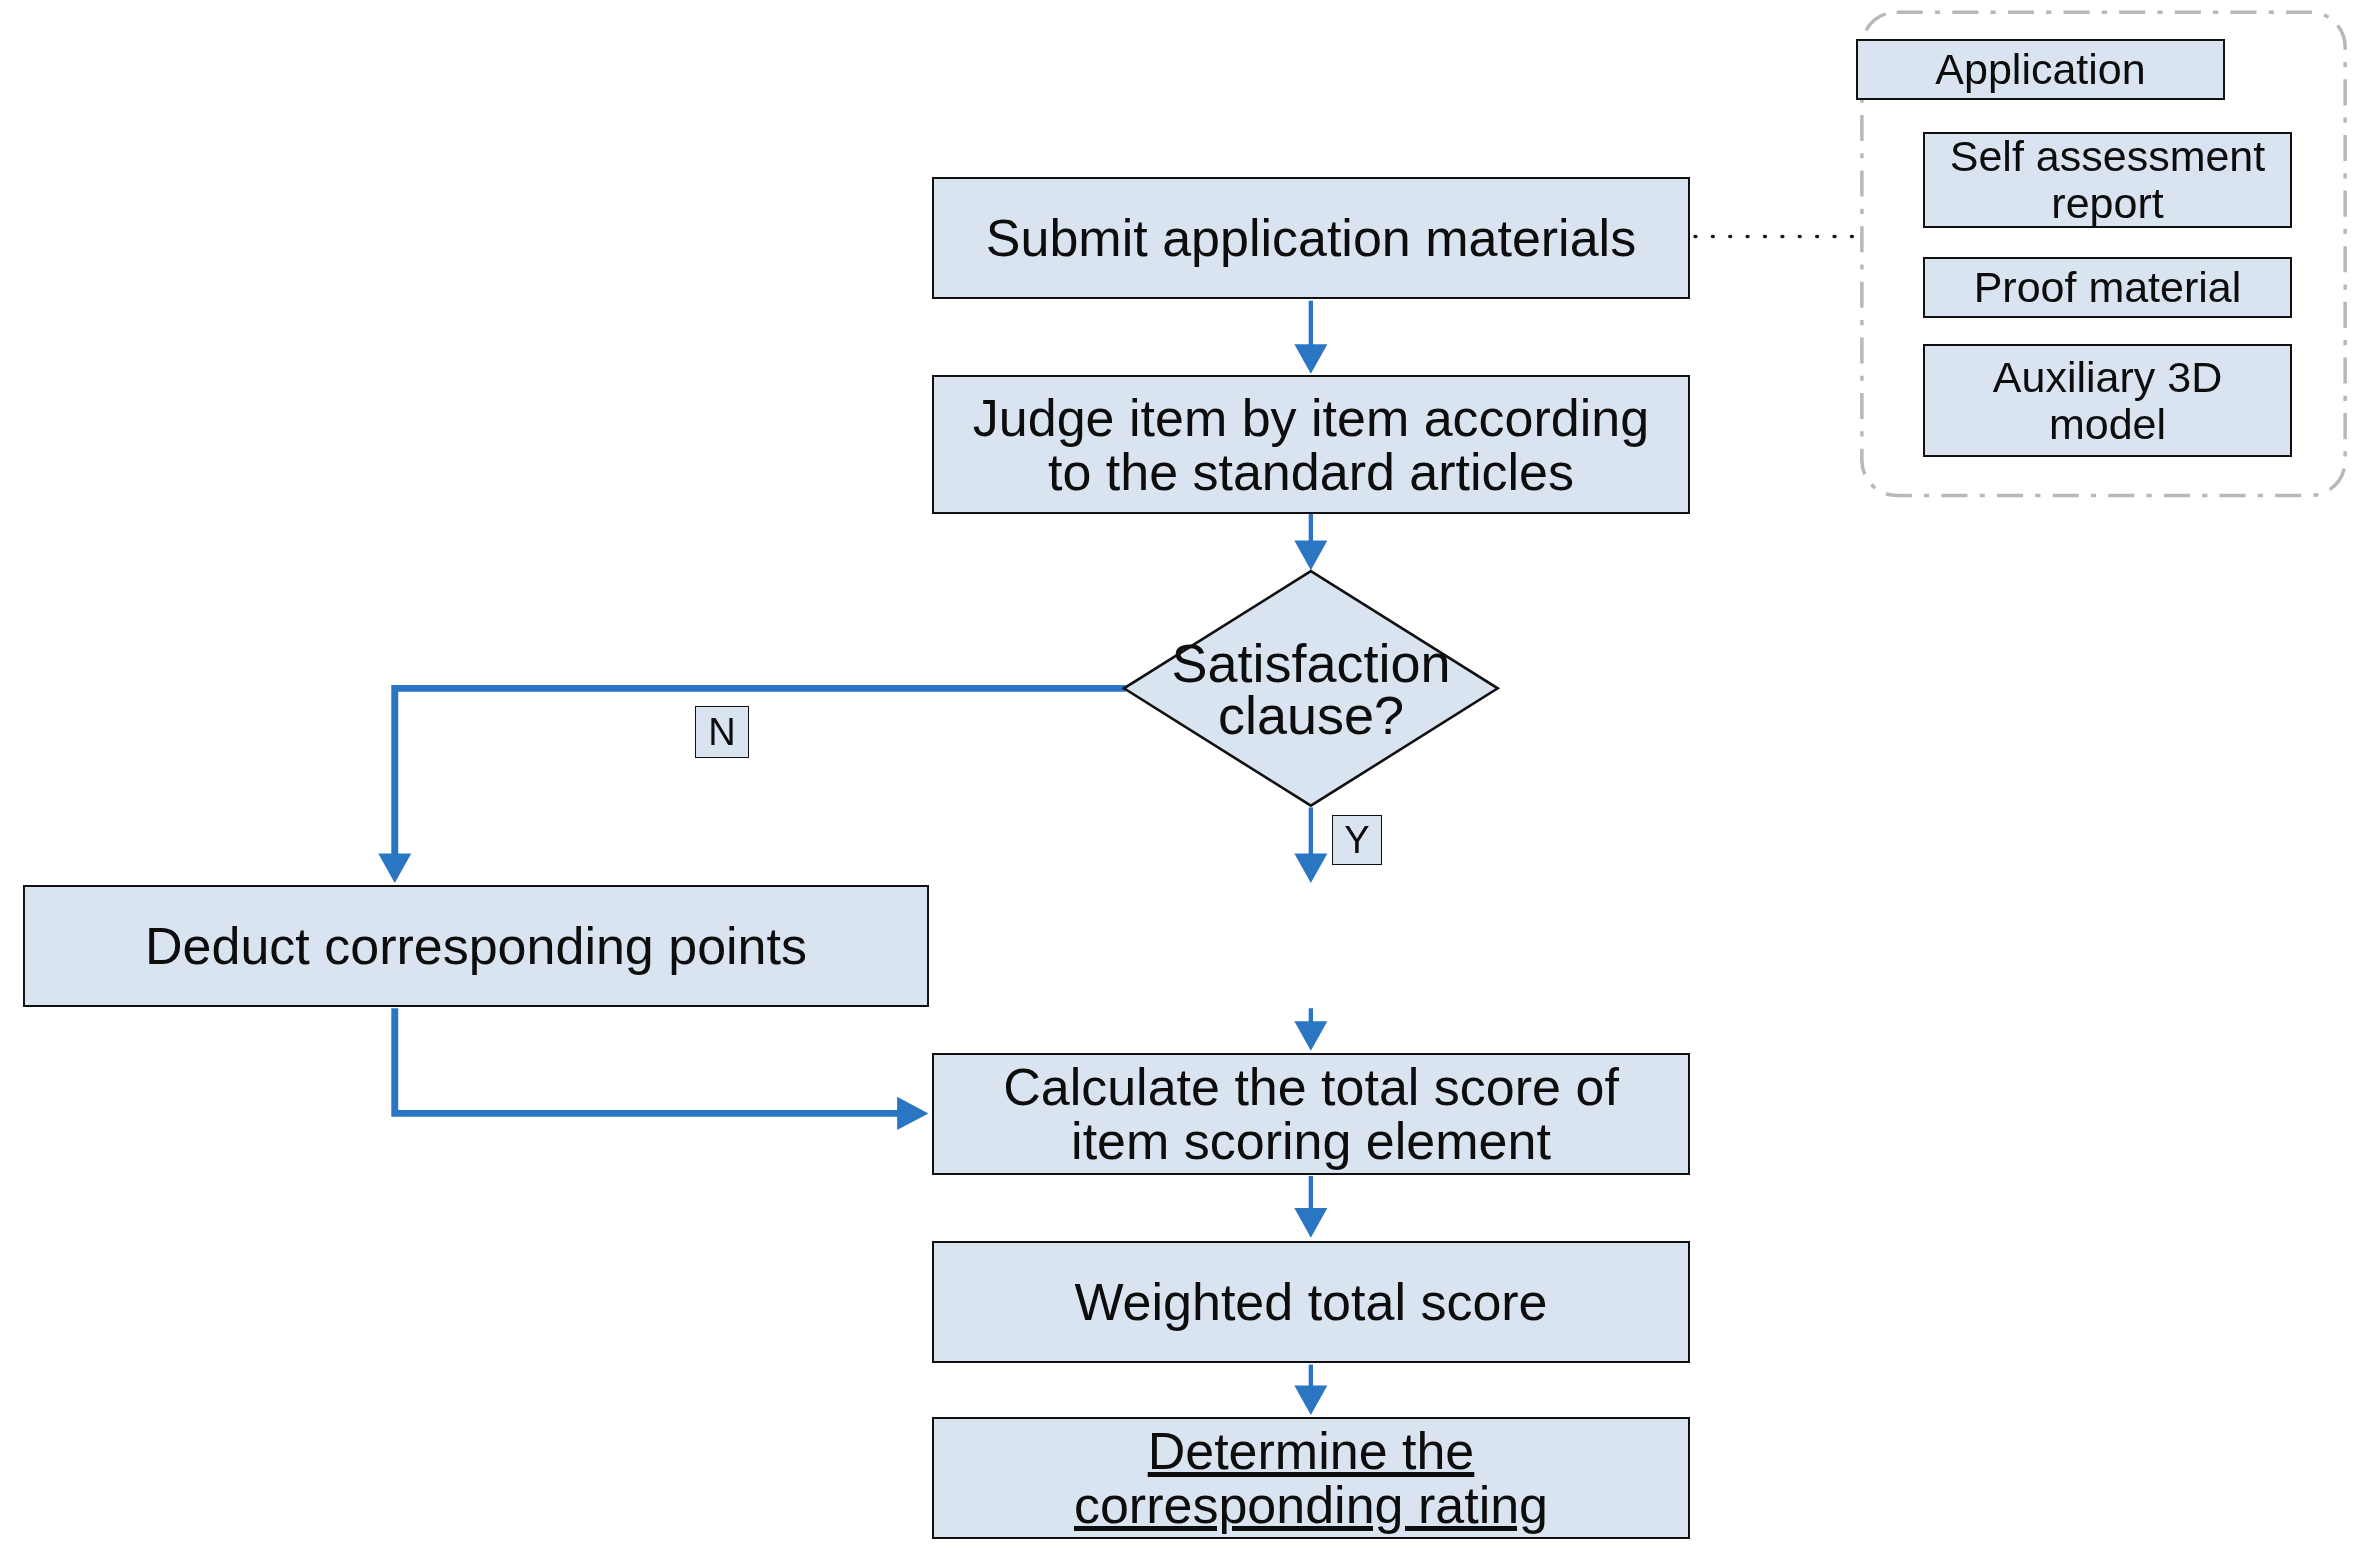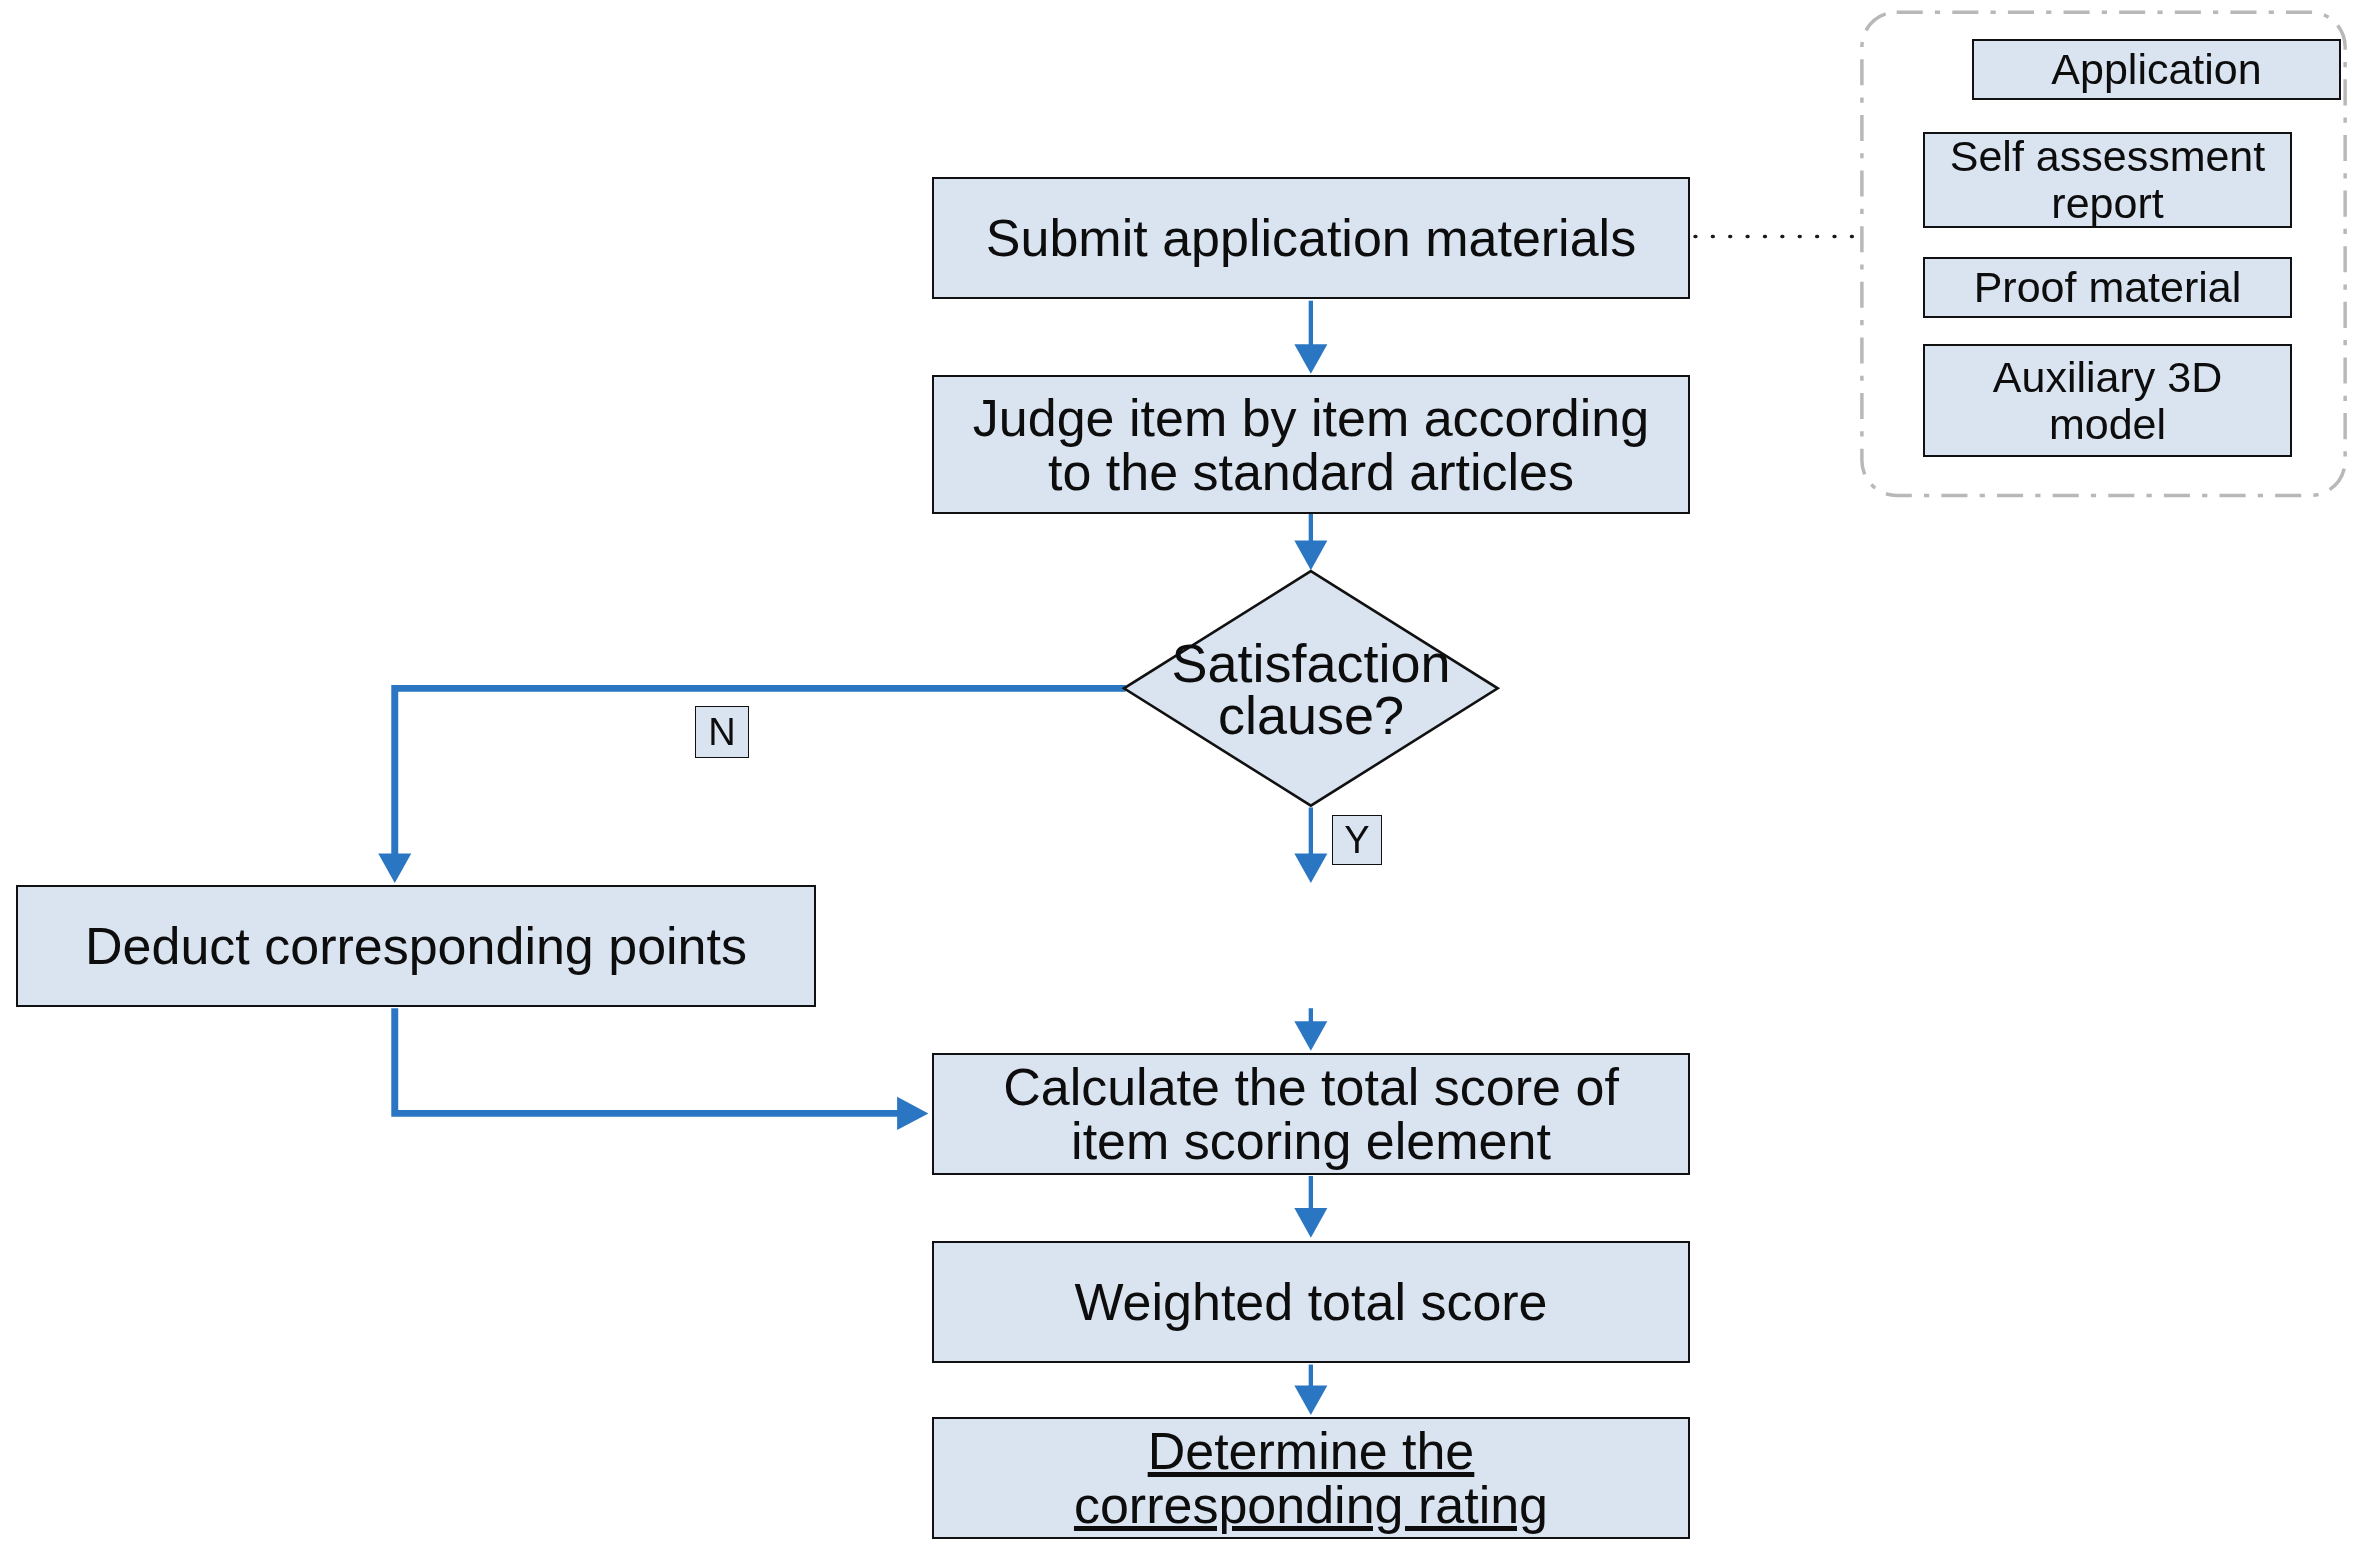--- a/index.html
+++ b/index.html
@@ -105,41 +105,41 @@
   <div class="node" style="left:932px;top:177px;width:758px;height:122px;">
     <span class="lbl">Submit application materials</span>
   </div>
 
   <div class="node w780" style="left:932px;top:375px;width:758px;height:139px;">
     <span class="lbl">Judge item by item according to the standard articles</span>
   </div>
 
   <div class="diamond-label">Satisfaction clause?</div>
 
-  <div class="node" style="left:16px;top:885px;width:800px;height:122px;">
+  <div class="node" style="left:23px;top:885px;width:906px;height:122px;">
     <span class="lbl">Deduct corresponding points</span>
   </div>
 
 
   <div class="node w800" style="left:932px;top:1053px;width:758px;height:122px;">
     <span class="lbl">Calculate the total score of item scoring element</span>
   </div>
 
   <div class="node" style="left:932px;top:1241px;width:758px;height:122px;">
     <span class="lbl">Weighted total score</span>
   </div>
 
   <div class="node w700" style="left:932px;top:1417px;width:758px;height:122px;">
     <span class="lbl">Determine the corresponding rating</span>
   </div>
 
   <div class="tag" style="left:695px;top:706px;width:54px;height:52px;">N</div>
   <div class="tag" style="left:1332px;top:815px;width:50px;height:50px;">Y</div>
 
-  <div class="panel-item" style="left:1972px;top:39px;width:369px;height:61px;">
+  <div class="panel-item" style="left:1856px;top:39px;width:369px;height:61px;">
     <span class="lbl">Application</span>
   </div>
   <div class="panel-item" style="left:1923px;top:257px;width:369px;height:61px;">
     <span class="lbl">Proof material</span>
   </div>
   <div class="panel-item" style="left:1923px;top:132px;width:369px;height:96px;">
     <span class="lbl">Self assessment report</span>
   </div>
   <div class="panel-item" style="left:1923px;top:344px;width:369px;height:113px;">
     <span class="lbl">Auxiliary 3D model</span>

